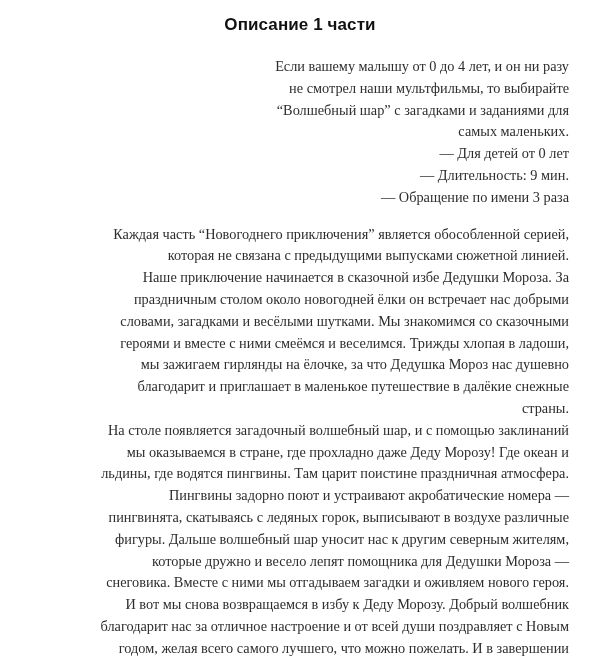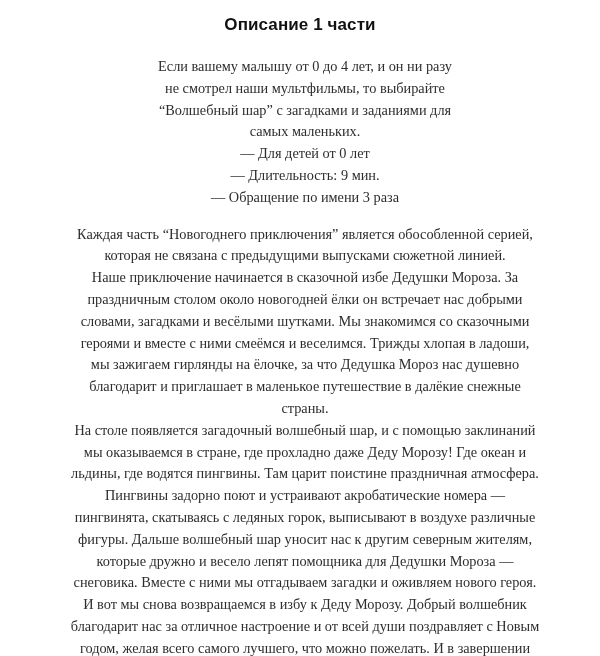--- a/index.html
+++ b/index.html
@@ -36,21 +36,21 @@
     position: absolute;
     left: 41px;
     width: 528px;
     top: 56px;
   }
   .para {
     margin: 0;
     font-size: 14.3px;
     line-height: 21.8px;
     color: #2d2d2d;
-    text-align: center;
+    text-align: right;
     white-space: pre-wrap;
     word-break: normal;
   }
   .para + .para {
     margin-top: 15px;
   }
 </style>
 </head>
 <body>
 

